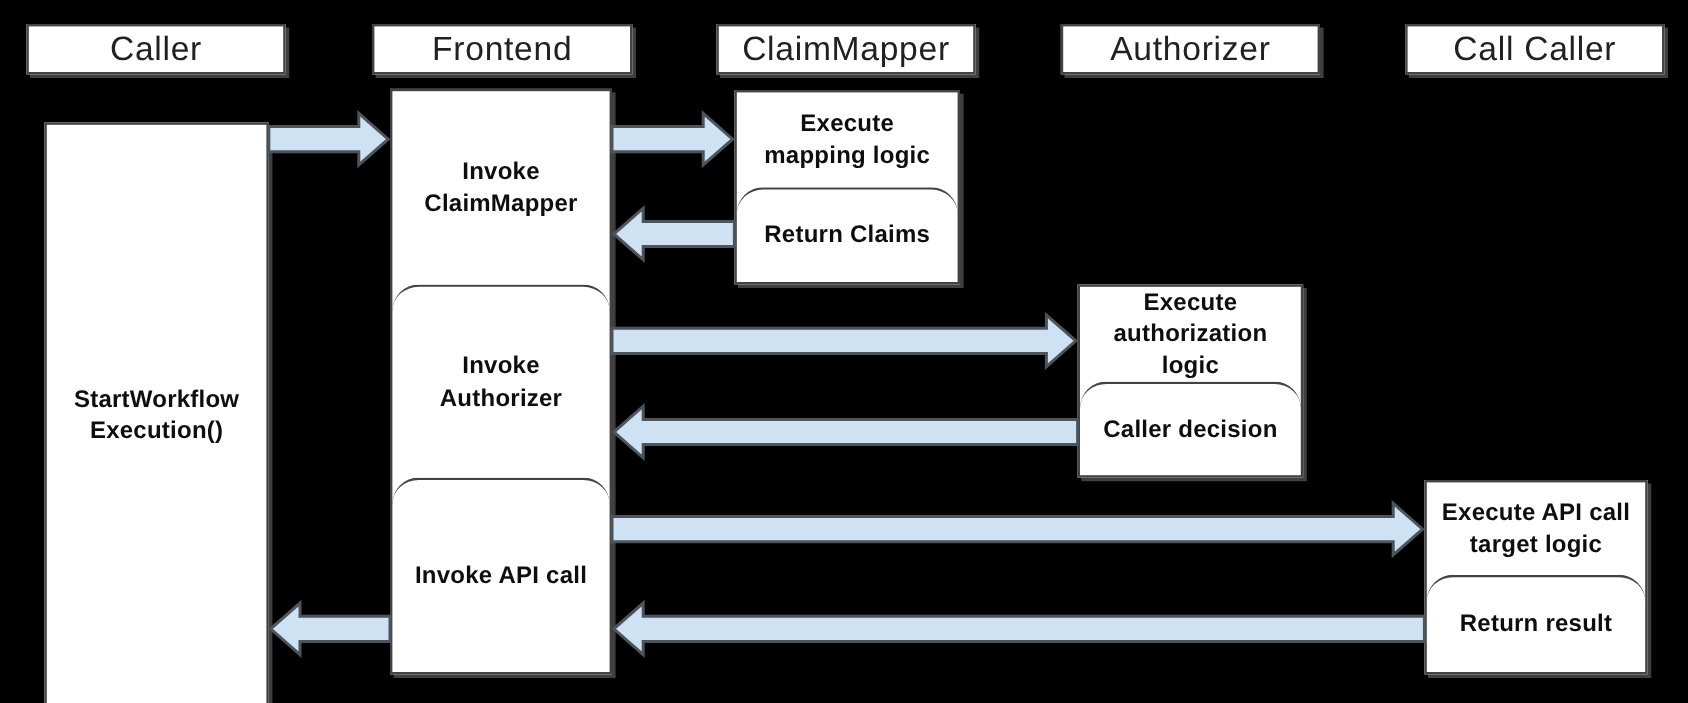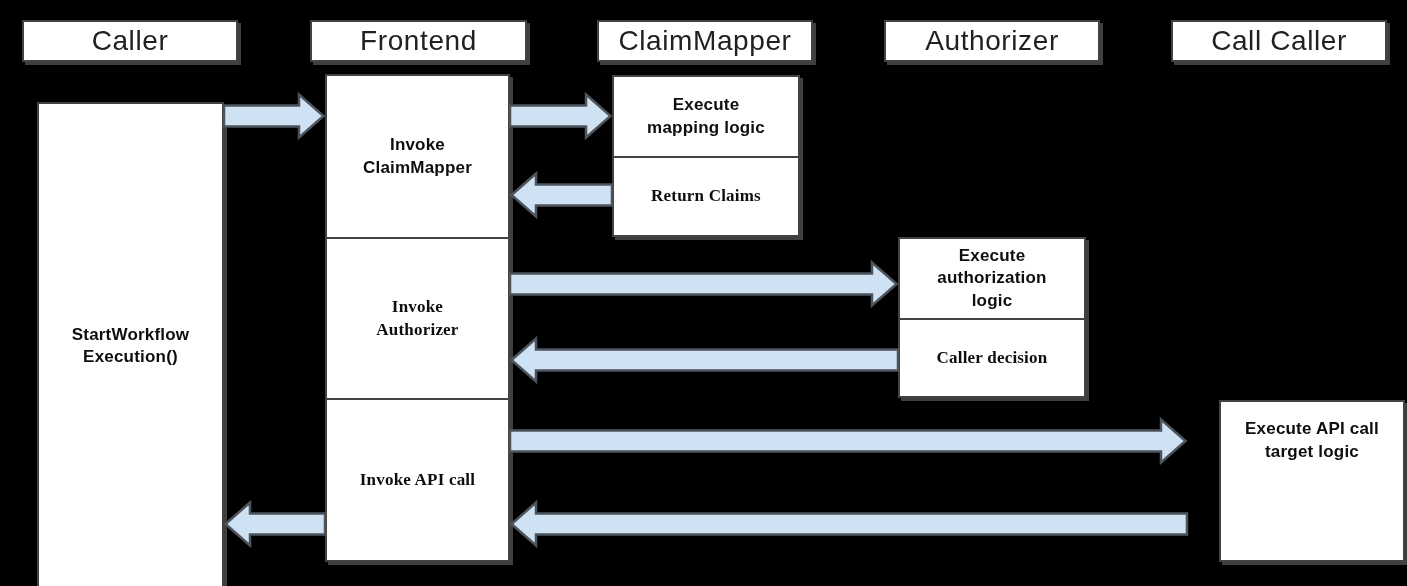--- a/index.html
+++ b/index.html
@@ -44,27 +44,28 @@
     box-shadow: 3px 3px 0 var(--shadow);
     display: flex;
     flex-direction: column;
   }
   .sec {
     display: flex;
     align-items: center;
     justify-content: center;
     text-align: center;
     font-weight: 700;
-    font-size: 17px;
+    font-size: 20px;
     line-height: 1.32;
     letter-spacing: 0.2px;
     white-space: pre-line;
     color: var(--step-text);
+    border-radius: 22px;
   }
-  .sec + .sec { border-top: 2px solid var(--box-border); font-family: Liberation Serif, serif; }
+  .sec + .sec { border-top: 2px solid var(--box-border); }
   .grow { flex: 1 1 auto; }
   .arrow { position: absolute; overflow: visible; display: block; }
   .arrow polygon {
     fill: var(--arrow-fill);
     stroke: var(--arrow-stroke);
     stroke-width: 2.5;
     stroke-linejoin: miter;
   }
 </style>
 </head>
@@ -97,23 +98,24 @@
     <div class="sec grow">Return Claims</div>
   </div>
 
   <div class="act" style="left:898px; top:237px; width:188px; height:161px;">
     <div class="sec" style="height:79px;">Execute
 authorization
 logic</div>
     <div class="sec grow">Caller decision</div>
   </div>
 
-  <div class="act" style="left:1187px; top:400px; width:186px; height:162px;margin-left:32px;">
+  <div class="act" style="left:1187px; top:400px; width:186px; height:162px;">
     <div class="sec" style="height:77px;">Execute API call
 target logic</div>
+    <div class="sec grow">Return result</div>
   </div>
 
   <svg class="arrow" style="left:224px; top:93px;" width="101" height="46" viewBox="0 0 101 46">
     <polygon points="0,12.5 75,12.5 75,1.5 99.5,23 75,44.5 75,33.5 0,33.5"></polygon>
   </svg>
 
   <svg class="arrow" style="left:510px; top:93px;" width="102" height="46" viewBox="0 0 102 46">
     <polygon points="0,12.5 76,12.5 76,1.5 100.5,23 76,44.5 76,33.5 0,33.5"></polygon>
   </svg>
 

